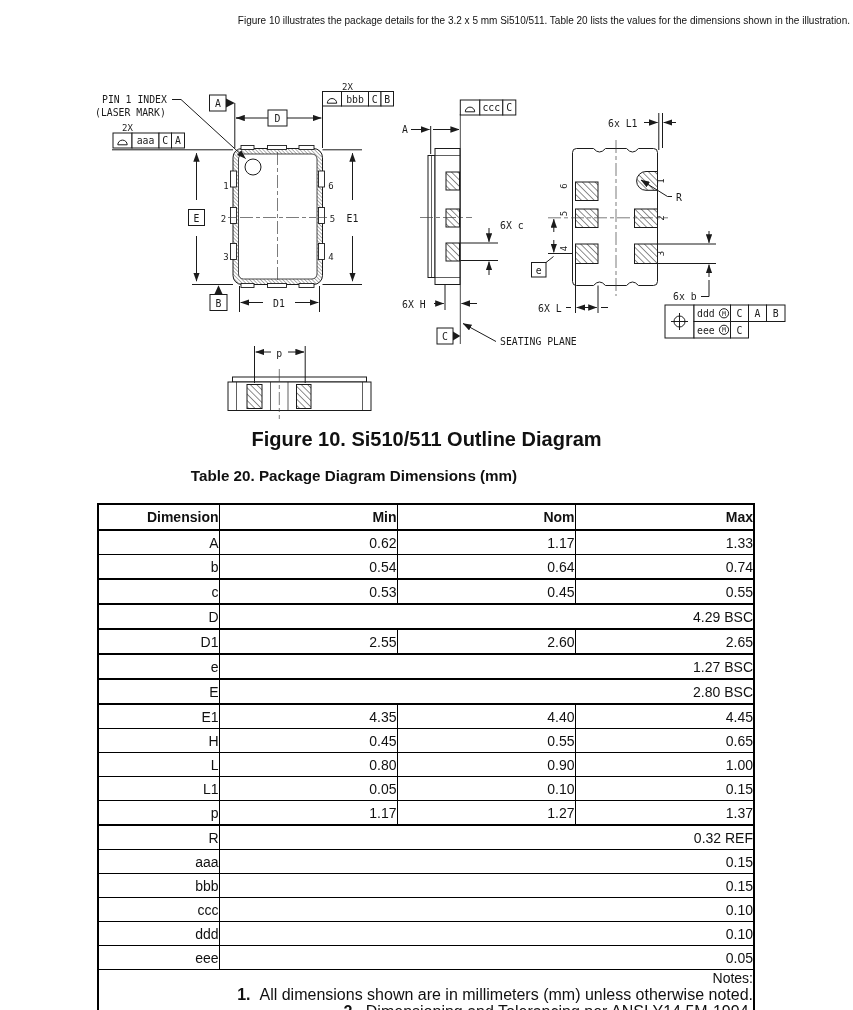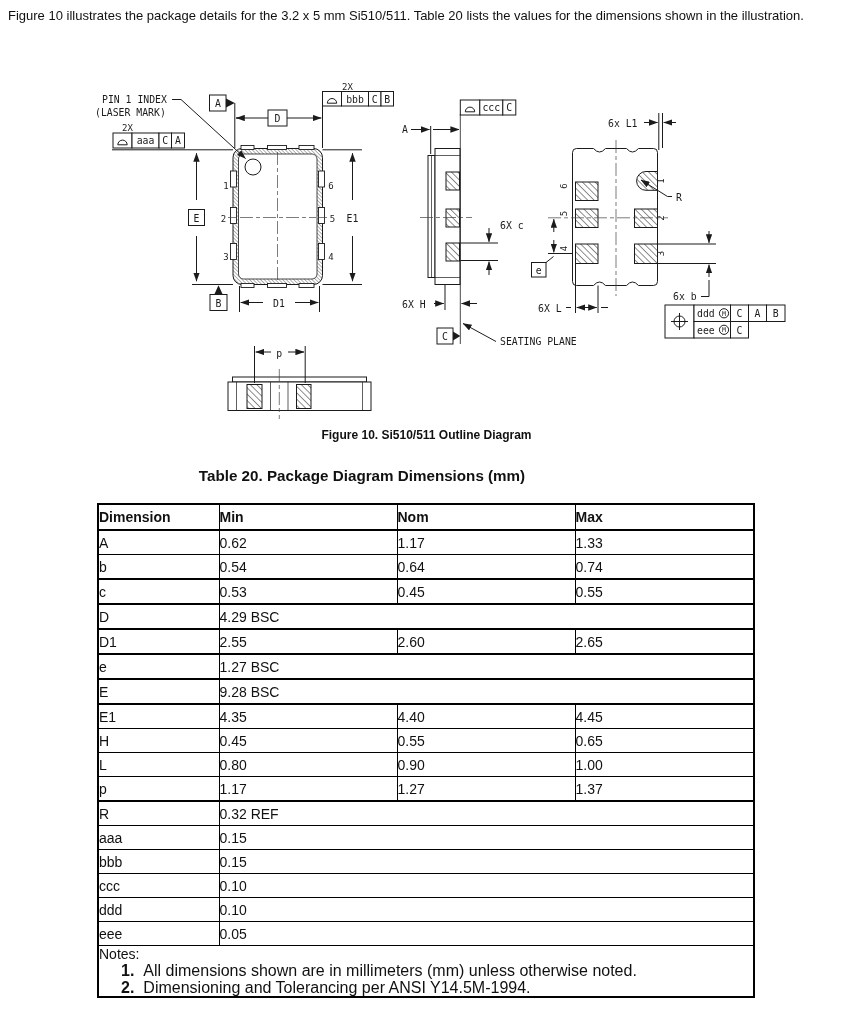--- a/index.html
+++ b/index.html
@@ -1,22 +1,22 @@
 <!DOCTYPE html>
 <html><head>
 <meta charset="utf-8">
 <style>
   html,body{margin:0;padding:0;background:#fff;}
   body{position:relative;width:853px;height:1010px;font-family:"Liberation Sans",sans-serif;color:#111;overflow:hidden;}
-  .intro{position:absolute;left:8px;top:7px;width:842px;font-size:13px;line-height:1.33;}
+  .intro{position:absolute;left:8px;top:14px;width:842px;font-size:10px;line-height:1.33;text-align:right;}
   .diagram-wrap{position:absolute;left:0;top:80px;width:853px;height:350px;}
-  .fig-caption{position:absolute;left:0;top:428px;width:853px;text-align:center;font-weight:bold;font-size:12px;}
-  .tbl-title{position:absolute;left:8px;top:467px;width:708px;text-align:center;font-weight:bold;font-size:15.2px;}
+  .fig-caption{position:absolute;left:0;top:428px;width:853px;text-align:center;font-weight:bold;font-size:20px;}
+  .tbl-title{position:absolute;left:0;top:467px;width:708px;text-align:center;font-weight:bold;font-size:15.2px;}
   table.dims{position:absolute;left:97px;top:503px;width:658px;border-collapse:collapse;table-layout:fixed;font-size:14px;}
-  table.dims td,table.dims th{border:1.4px solid #000;height:23px;text-align:left;padding:0;font-weight:normal;}
+  table.dims td,table.dims th{border:1.4px solid #000;height:23px;text-align:right;padding:0;font-weight:normal;}
   table.dims th{font-weight:bold;height:24px;}
   table.dims{border:2.5px solid #000;}
   table.dims tr.thick td{border-top-width:2.2px;}
   table.dims tr.hdr th{border-bottom-width:2px;}
   td.notes-cell{height:56px;text-align:left;vertical-align:top;padding:2px 6px 0 6px;border-top-width:2px;}
   .notes-label{font-weight:normal;font-size:14px;}
   .note-item{margin-left:22px;font-size:16px;line-height:17px;}
   .note-num{font-weight:bold;margin-right:9px;}
   svg text{font-family:"DejaVu Sans Mono",monospace;font-size:9.8px;fill:#1b1b1b;}
   svg .sm{font-size:9px;}
@@ -381,39 +381,45 @@
     <td>2.55</td>
     <td>2.60</td>
     <td>2.65</td>
   </tr>
   <tr class="thick">
     <td>e</td>
     <td colspan="3">1.27 BSC</td>
   </tr>
   <tr class="thick">
     <td>E</td>
-    <td colspan="3">9.28 BSC</td>
+    <td colspan="3">2.80 BSC</td>
   </tr>
   <tr class="thick">
     <td>E1</td>
     <td>4.35</td>
     <td>4.40</td>
     <td>4.45</td>
   </tr>
   <tr>
     <td>H</td>
     <td>0.45</td>
     <td>0.55</td>
     <td>0.65</td>
   </tr>
   <tr>
     <td>L</td>
     <td>0.80</td>
     <td>0.90</td>
     <td>1.00</td>
+  </tr>
+  <tr>
+    <td>L1</td>
+    <td>0.05</td>
+    <td>0.10</td>
+    <td>0.15</td>
   </tr>
   <tr>
     <td>p</td>
     <td>1.17</td>
     <td>1.27</td>
     <td>1.37</td>
   </tr>
   <tr class="thick">
     <td>R</td>
     <td colspan="3">0.32 REF</td>

